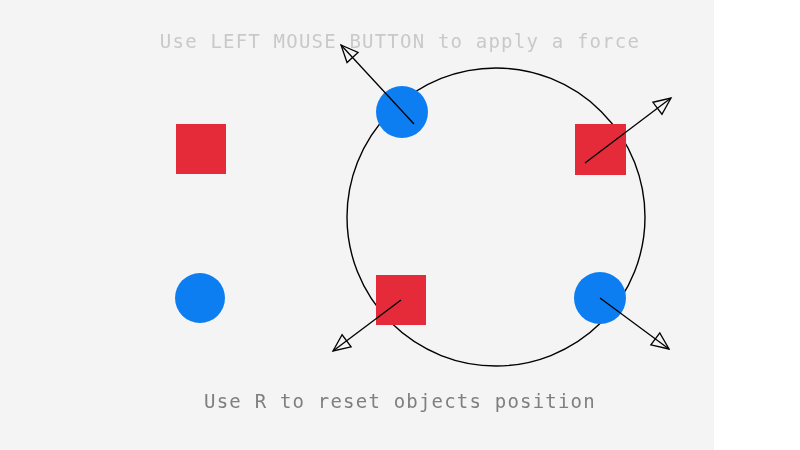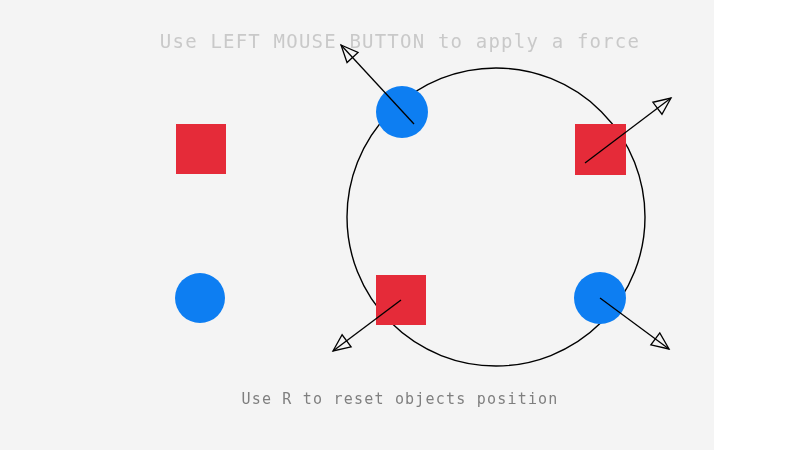--- a/index.html
+++ b/index.html
@@ -34,21 +34,21 @@
     white-space: pre;
     user-select: none;
   }
   #hint-top {
     top: 30px;
     font-size: 19px;
     color: #c9c9c9;
   }
   #hint-bottom {
     top: 390px;
-    font-size: 15px;
+    font-size: 19px;
     color: #7f7f7f;
   }
 </style>
 </head>
 <body>
 
 <div id="stage" style="background: rgb(244, 244, 244);">
 
   <svg id="scene" viewBox="0 0 800 450">
     <g id="g-circle">

